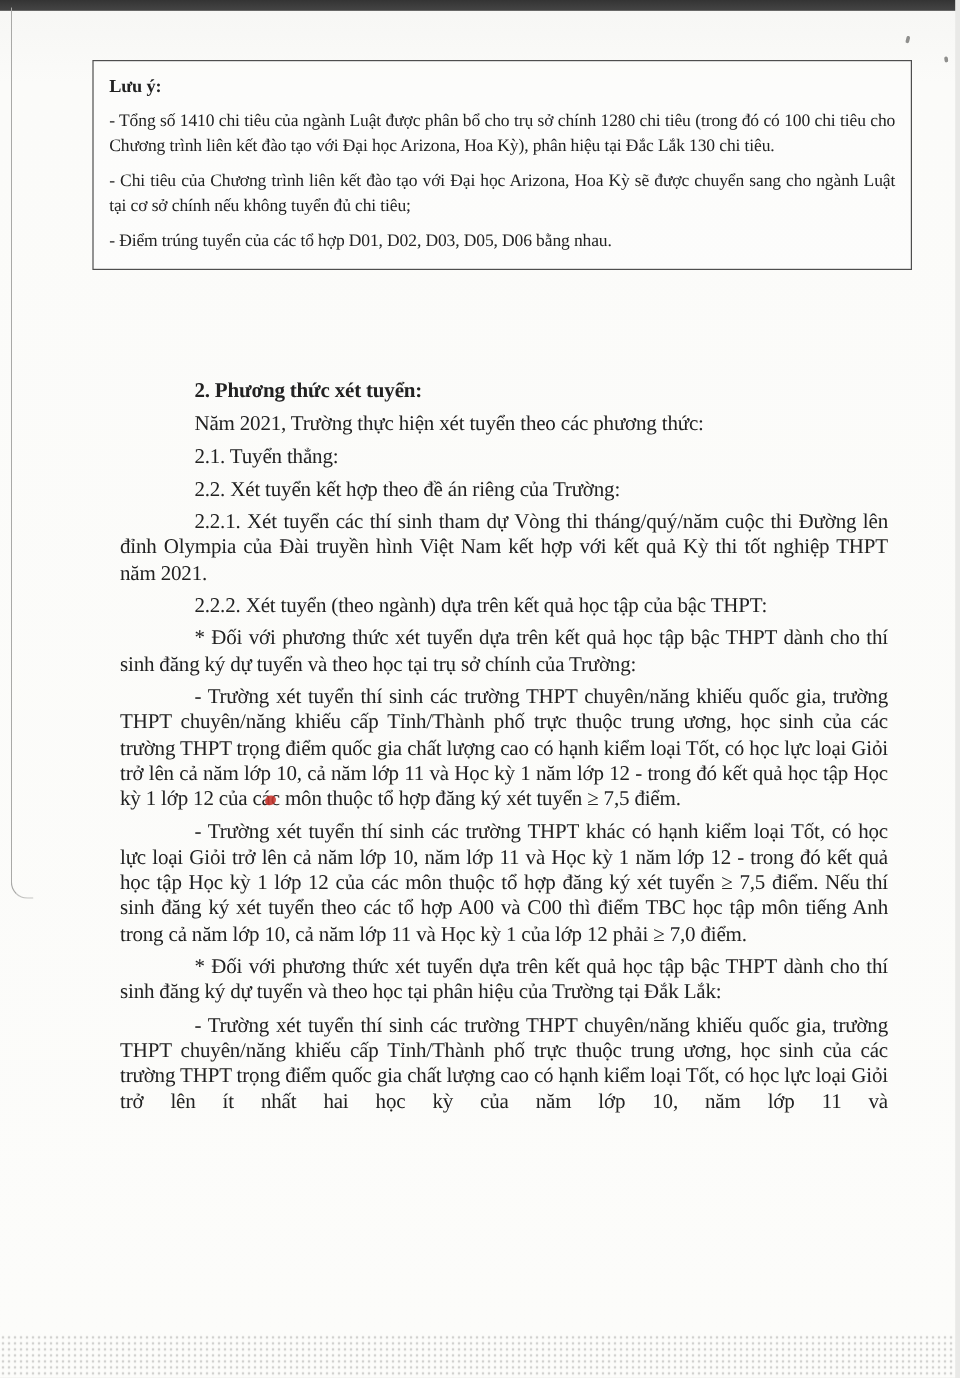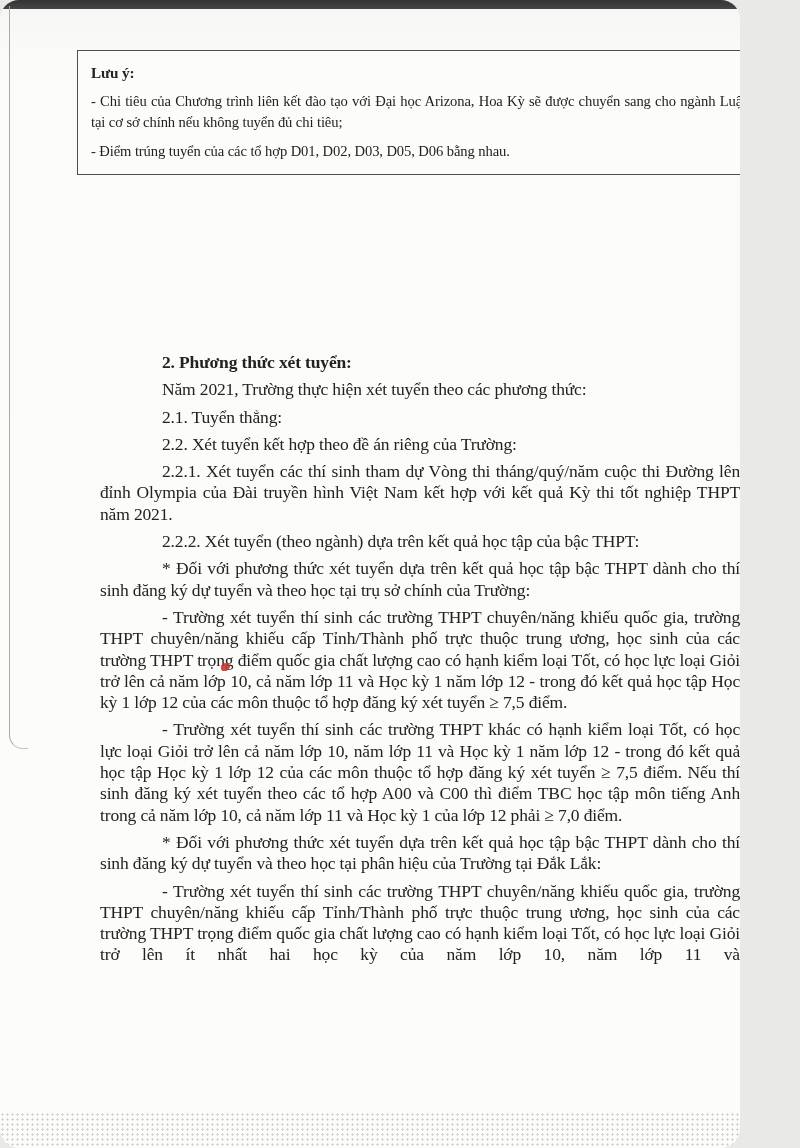--- a/index.html
+++ b/index.html
@@ -3,25 +3,24 @@
 <meta charset="utf-8">
 <style>
   html, body { margin: 0; padding: 0; }
   body {
     width: 800px; height: 1148px;
     font-family: "Liberation Serif", serif;
     background: #e9e9e7;
   }
   .screen {
     position: relative;
-    width: 740px; height: 1148px;
+    width: 796px; height: 1148px;
     overflow: hidden;
     background: linear-gradient(180deg, #f6f6f4 0%, #fbfbf9 6%, #fcfcfa 100%);
     color: #222;
-    border-radius: 19px;
   }
   .topbar {
     position: absolute; left: 0; top: 0;
     width: 800px; height: 9px;
     background: linear-gradient(180deg, #343434, #454545);
   }
   .edge-line {
     position: absolute; left: 9px; top: 6px;
     width: 18px; height: 742px;
     border-left: 1.5px solid #a9a9a7;
@@ -41,21 +40,21 @@
   }
   .notice p {
     margin: 0 0 8px 0;
     font-size: 14.6px; line-height: 21px;
     text-align: justify;
     letter-spacing: -0.1px;
   }
   .notice .nt { font-weight: bold; font-size: 15.2px; text-align: left; }
 
   .content {
-    position: absolute; left: 100px; top: 352px;
+    position: absolute; left: 100px; top: 315px;
     width: 640px;
   }
   .content p {
     margin: 0 0 6px 0;
     font-size: 17.5px; line-height: 21.3px;
     text-align: justify;
     text-indent: 62px;
     letter-spacing: -0.15px;
   }
   .content p.head { font-weight: bold; }
@@ -82,20 +81,21 @@
 
 <div class="screen">
 
   <div class="topbar"></div>
   <div class="edge-line"></div>
   <div class="speck s1"></div>
   <div class="speck s2"></div>
 
   <div class="notice">
     <p class="nt">Lưu ý:</p>
+    <p>- Tổng số 1410 chi tiêu của ngành Luật được phân bổ cho trụ sở chính 1280 chi tiêu (trong đó có 100 chi tiêu cho Chương trình liên kết đào tạo với Đại học Arizona, Hoa Kỳ), phân hiệu tại Đắc Lắk 130 chi tiêu.</p>
     <p>- Chi tiêu của Chương trình liên kết đào tạo với Đại học Arizona, Hoa Kỳ sẽ được chuyển sang cho ngành Luật tại cơ sở chính nếu không tuyển đủ chi tiêu;</p>
     <p>- Điểm trúng tuyển của các tổ hợp D01, D02, D03, D05, D06 bằng nhau.</p>
   </div>
 
   <div class="content">
     <p class="head">2. Phương thức xét tuyển:</p>
     <p>Năm 2021, Trường thực hiện xét tuyển theo các phương thức:</p>
     <p class="it">2.1. Tuyển thẳng:</p>
     <p class="it">2.2. Xét tuyển kết hợp theo đề án riêng của Trường:</p>
     <p>2.2.1. Xét tuyển các thí sinh tham dự Vòng thi tháng/quý/năm cuộc thi Đường lên đỉnh Olympia của Đài truyền hình Việt Nam kết hợp với kết quả Kỳ thi tốt nghiệp THPT năm 2021.</p>

